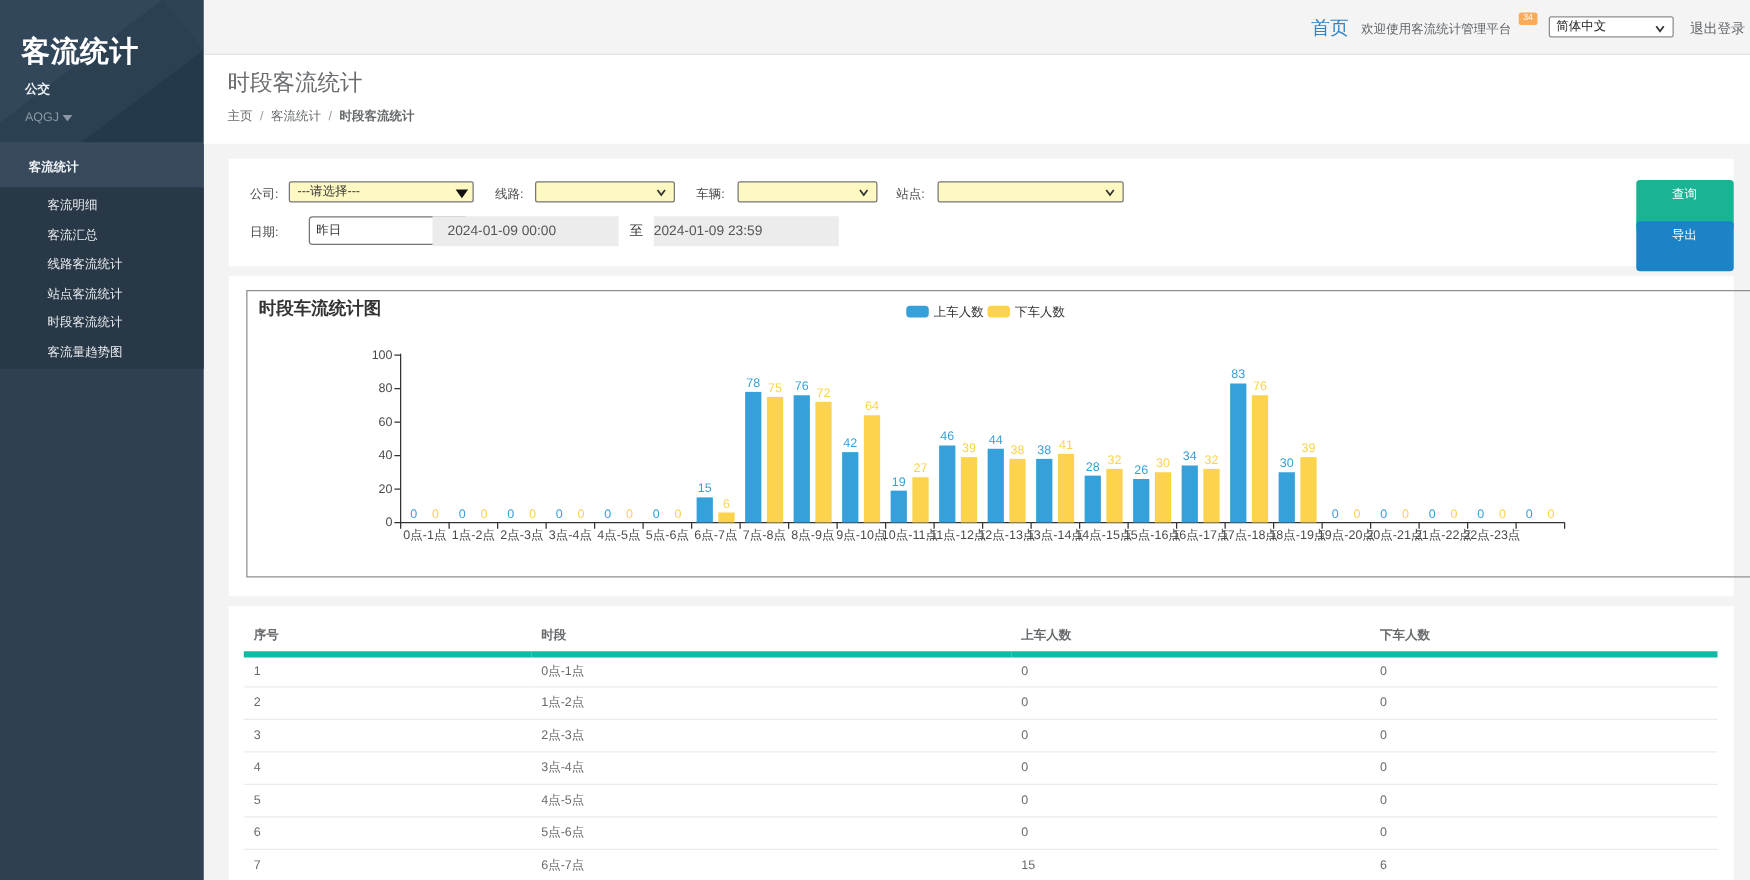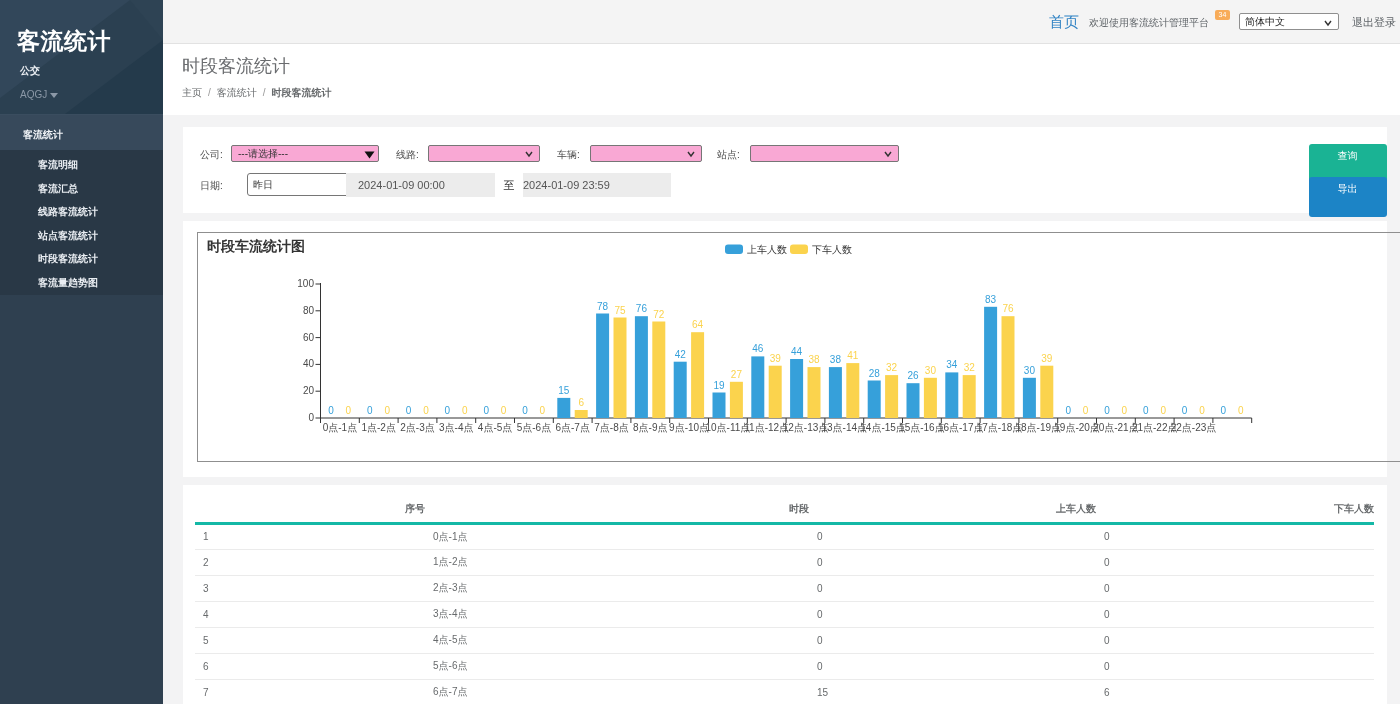--- a/index.html
+++ b/index.html
@@ -10,21 +10,21 @@
 #logo svg.bgp{position:absolute;left:0;top:0}
 #logo .u .caret{display:inline-block;width:0;height:0;border-left:4px solid transparent;
  border-right:4px solid transparent;border-top:5px solid #8b98a7;margin-left:3px;vertical-align:middle}
 #logo .t{position:absolute;left:17px;top:26px;font-size:23px;font-weight:bold;color:#fff;letter-spacing:0.5px}
 #logo .c{position:absolute;left:20px;top:64px;font-size:10px;font-weight:bold;color:#eef1f5}
 #logo .u{position:absolute;left:20px;top:89px;font-size:10px;color:#8b98a7}
 .navsec{position:absolute;left:0;width:163px;height:34px;line-height:38px;padding-left:23px;
  font-size:10px;font-weight:bold;color:#f0f3f7}
 #sec1{top:114px;height:36px;line-height:40px;background:#37495b;border-top:1px solid #3a4d5f}
 #sub{position:absolute;left:0;top:150px;width:163px;height:145px;background:#293846;padding-top:3px}
-#sub div{height:23.5px;line-height:23.5px;padding-left:38px;font-size:10px;font-weight:bold;color:#e9edf2}
+#sub div{height:23.5px;line-height:23.5px;padding-left:38px;font-size:10px;font-weight:normal;color:#e9edf2}
 
 #top{position:absolute;left:163px;top:0;width:1237px;height:44px;background:#f4f4f4;border-bottom:1px solid #e2e2e2}
 #top .home{position:absolute;left:886px;top:13px;font-size:15px;color:#3183c4}
 #top .welcome{position:absolute;left:926px;top:16px;font-size:10px;color:#5f6468}
 #top .badge{position:absolute;left:1052px;top:10px;width:15px;height:10px;background:#f8ac59;border-radius:2px;
  color:#fff;font-size:7px;line-height:10px;text-align:center}
 #top .lang{position:absolute;left:1076px;top:13px;width:100px;height:17px;background:#fff;
  border:1px solid #8f8f8f;border-radius:2px;font-size:10px;color:#222;line-height:15px;padding-left:5px}
 #top .lang svg{position:absolute;right:5px;top:4px}
 #top .logout{position:absolute;left:1189px;top:15px;font-size:11px;color:#5f6468}
@@ -34,35 +34,35 @@
 #phead .bc{position:absolute;left:19px;top:42px;font-size:10px;color:#676a6c}
 #phead .bc b{color:#676a6c}
 #phead .bc .sep{color:#999;padding:0 6px}
 
 .panel{position:absolute;background:#fff}
 #fpanel{left:183px;top:127px;width:1204px;height:86px}
 #cpanel{left:183px;top:221px;width:1204px;height:256px}
 #tpanel{left:183px;top:485px;width:1204px;height:219px}
 
 .flab{position:absolute;font-size:10px;color:#4a4a4a}
-.sel1{position:absolute;top:18px;height:17px;border:1px solid #767676;border-radius:2px;background:#f9a8d4}
+.sel1{position:absolute;top:18px;height:17px;border:1px solid #767676;border-radius:2px;background:#fef9c3}
 .sel2{position:absolute;top:46px;height:23px;border:1px solid #767676;border-radius:3px;background:#fff;
  font-size:10px;color:#333}
 .gray-in{position:absolute;top:46px;height:24px;background:#ececec;font-size:11px;color:#555;line-height:24px}
 .btn{position:absolute;left:1125.5px;width:78px;height:40px;border-radius:3px;color:#fff;font-size:10px;
  text-align:center;line-height:24px}
 
 #cbox{position:absolute;left:14px;top:11px;width:1264px;height:230px;border:1px solid #8f8f8f}
 #sbar{position:absolute;right:0;top:0;width:15px;height:228px;background:#f8f8f8}
 #sbar .thumb{position:absolute;left:2px;top:15px;width:11px;height:194px;background:#c5c5c5;border-radius:6px}
 #sbar .ar{position:absolute;left:0;width:15px;height:15px;color:#505050;font-size:7px;text-align:center;line-height:15px}
 
 #tpanel table{position:absolute;left:12px;top:0;width:1179px;border-collapse:collapse;table-layout:fixed}
-#tpanel th{font-size:10px;color:#676a6c;text-align:right;font-weight:bold;height:38px;
- border-bottom:3px solid #14b8a6;padding:0 0 6px 8px;vertical-align:bottom}
+#tpanel th{font-size:10px;color:#676a6c;text-align:left;font-weight:bold;height:38px;
+ border-bottom:5px solid #14b8a6;padding:0 0 6px 8px;vertical-align:bottom}
 #tpanel td{font-size:10px;color:#676a6c;height:26px;border-bottom:1px solid #ebebeb;padding:0 0 0 8px;vertical-align:middle}
 </style></head>
 <body>
 <div id="side">
   <div id="logo">
       <svg class="bgp" width="163" height="114">
         <rect width="163" height="114" fill="#2b4051"></rect>
         <polygon points="0,0 130,0 0,98" fill="#32475a"></polygon>
         <polygon points="130,0 163,0 163,40" fill="#2e4354"></polygon>
         <polygon points="163,40 163,114 65,114" fill="#243a4b"></polygon>

